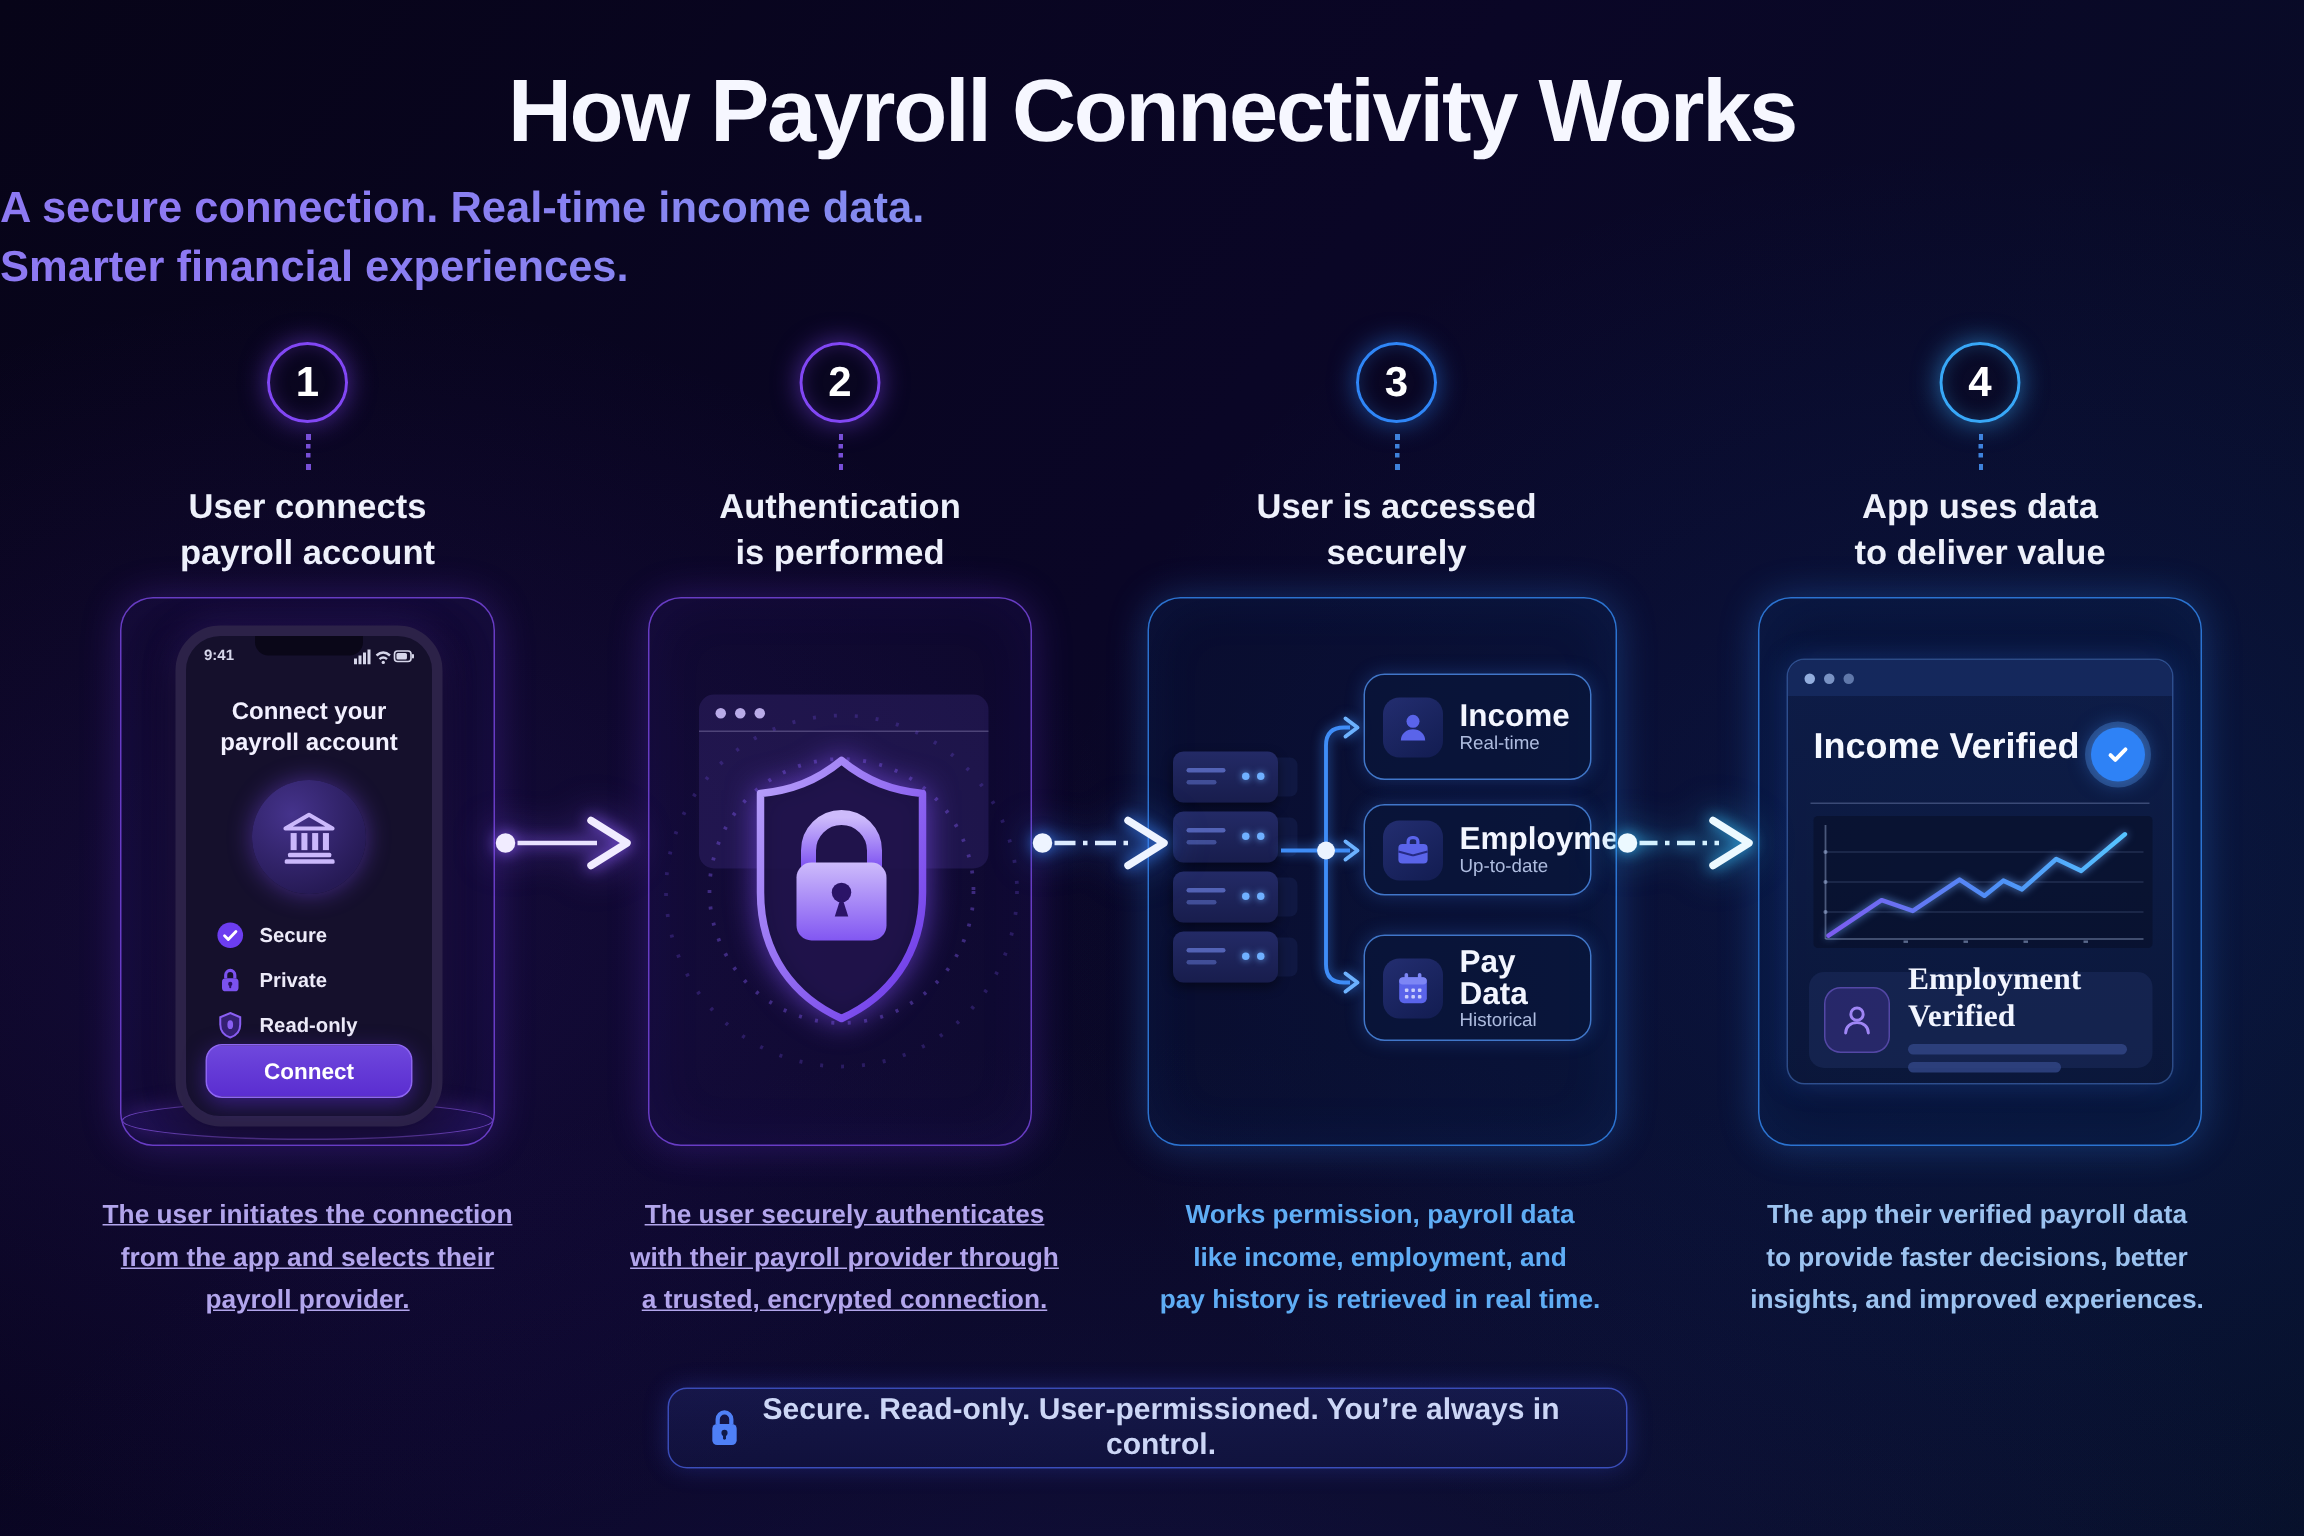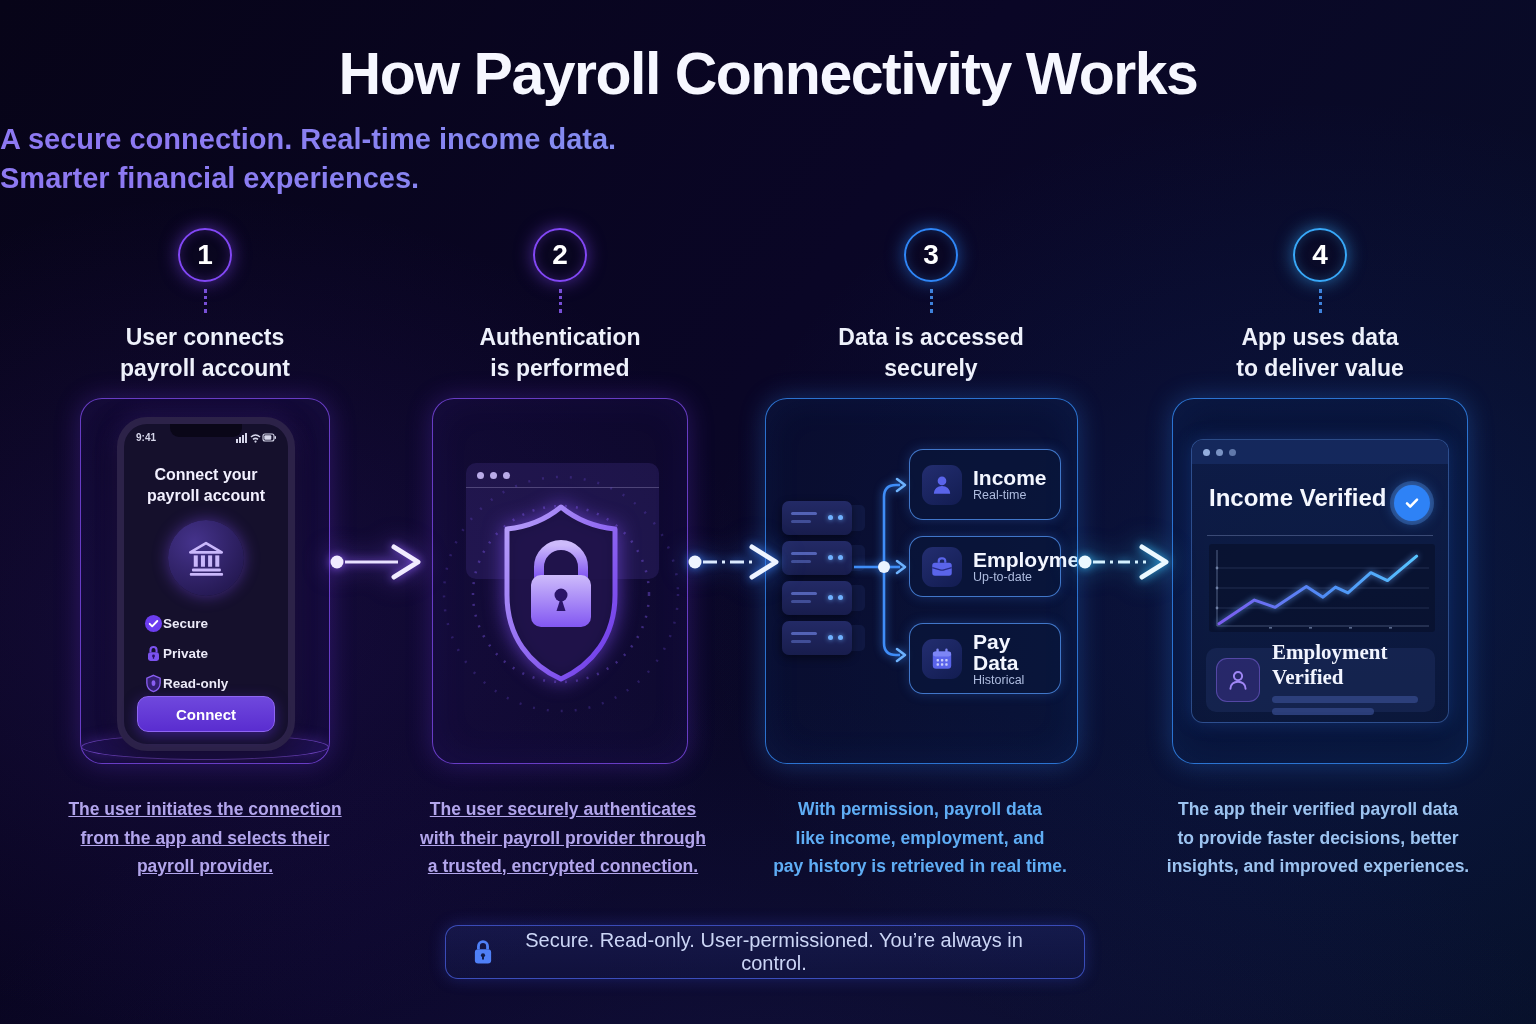--- a/index.html
+++ b/index.html
@@ -63,21 +63,21 @@
   .statusbar { position:absolute; top:6px; left:12px; right:12px; height:14px;
     display:flex; justify-content:space-between; align-items:center; }
   .status-time { font-size:10px; font-weight:700; color:#d6d6ea; }
   .phone-title { position:absolute; top:40px; left:0; width:100%; text-align:center;
     font-size:16px; font-weight:700; line-height:21px; color:#f2f0ff; }
   .bank-circle { position:absolute; top:96px; left:50%; transform:translateX(-50%);
     width:76px; height:76px; border-radius:50%;
     background:radial-gradient(circle at 35% 30%, #45338c, #261a55 75%);
     box-shadow:0 0 16px rgba(130,80,250,.45); display:flex; align-items:center; justify-content:center; }
   .feature-list { position:absolute; top:188px; left:20px; right:10px; }
-  .feature-row { display:flex; align-items:center; height:22px; margin-bottom:8px; }
+  .feature-row { display:flex; align-items:center; gap:10px; height:22px; margin-bottom:8px; }
   .feature-row .flabel { font-size:13.5px; font-weight:600; color:#eceaf8; }
   .connect-btn { position:absolute; left:13px; right:13px; bottom:12px; height:36px;
     border:1px solid #8e66f2; border-radius:11px; cursor:pointer;
     background:linear-gradient(180deg,#6f48dd,#5a2dd0);
     color:#fff; font-size:15px; font-weight:700; font-family:inherit;
     box-shadow:0 4px 14px rgba(90,45,208,.5); }
 
   
   .browser2 { position:absolute; left:33px; top:64px; width:193px; height:116px;
     border-radius:10px; background:rgba(86,66,170,.22); }
@@ -151,21 +151,21 @@
   #desc3 { left:755px; width:330px; }
   #desc4 { left:1148px; width:340px; }
 
   
   .banner { position:absolute; left:445px; top:925px; width:640px; height:54px;
     border-radius:13px; border:1.5px solid rgba(72,96,225,.75);
     background:linear-gradient(180deg,rgba(36,45,115,.38),rgba(22,28,80,.38));
     box-shadow:0 0 16px rgba(60,80,220,.3);
     display:flex; align-items:center; }
   .banner-lock { margin-left:26px; display:flex; }
-  .banner-text { flex:1; text-align:center; font-size:20px; font-weight:400; color:#ccd6f6; padding-right:30px; }
+  .banner-text { flex:1; text-align:center; font-size:20px; font-weight:700; color:#ccd6f6; padding-right:30px; }
 </style>
 </head>
 <body>
 
 <h1 class="title">How Payroll Connectivity Works</h1>
 <div class="subtitle">
   <div>A secure connection. Real-time income data.</div>
   <div>Smarter financial experiences.</div>
 </div>
 
@@ -182,21 +182,21 @@
   <div class="step-dots"></div>
   <div class="step-label">
     <div>Authentication</div>
       <div>is performed</div>
   </div>
 </div>
 <div class="step step--p3" style="left:781px">
   <div class="step-circle">3</div>
   <div class="step-dots"></div>
   <div class="step-label">
-    <div>Data is accessed</div>
+    <div>User is accessed</div>
       <div>securely</div>
   </div>
 </div>
 <div class="step step--p4" style="left:1170px">
   <div class="step-circle">4</div>
   <div class="step-dots"></div>
   <div class="step-label">
     <div>App uses data</div>
       <div>to deliver value</div>
   </div>
@@ -460,21 +460,21 @@
   <div>The user initiates the connection</div>
     <div>from the app and selects their</div>
     <div>payroll provider.</div>
 </div>
 <div id="desc2" class="desc desc--purple">
   <div>The user securely authenticates</div>
     <div>with their payroll provider through</div>
     <div>a trusted, encrypted connection.</div>
 </div>
 <div id="desc3" class="desc desc--blue1">
-  <div>With permission, payroll data</div>
+  <div>Works permission, payroll data</div>
     <div>like income, employment, and</div>
     <div>pay history is retrieved in real time.</div>
 </div>
 <div id="desc4" class="desc desc--blue2">
   <div>The app their verified payroll data</div>
     <div>to provide faster decisions, better</div>
     <div>insights, and improved experiences.</div>
 </div>
 
 <div class="banner">

